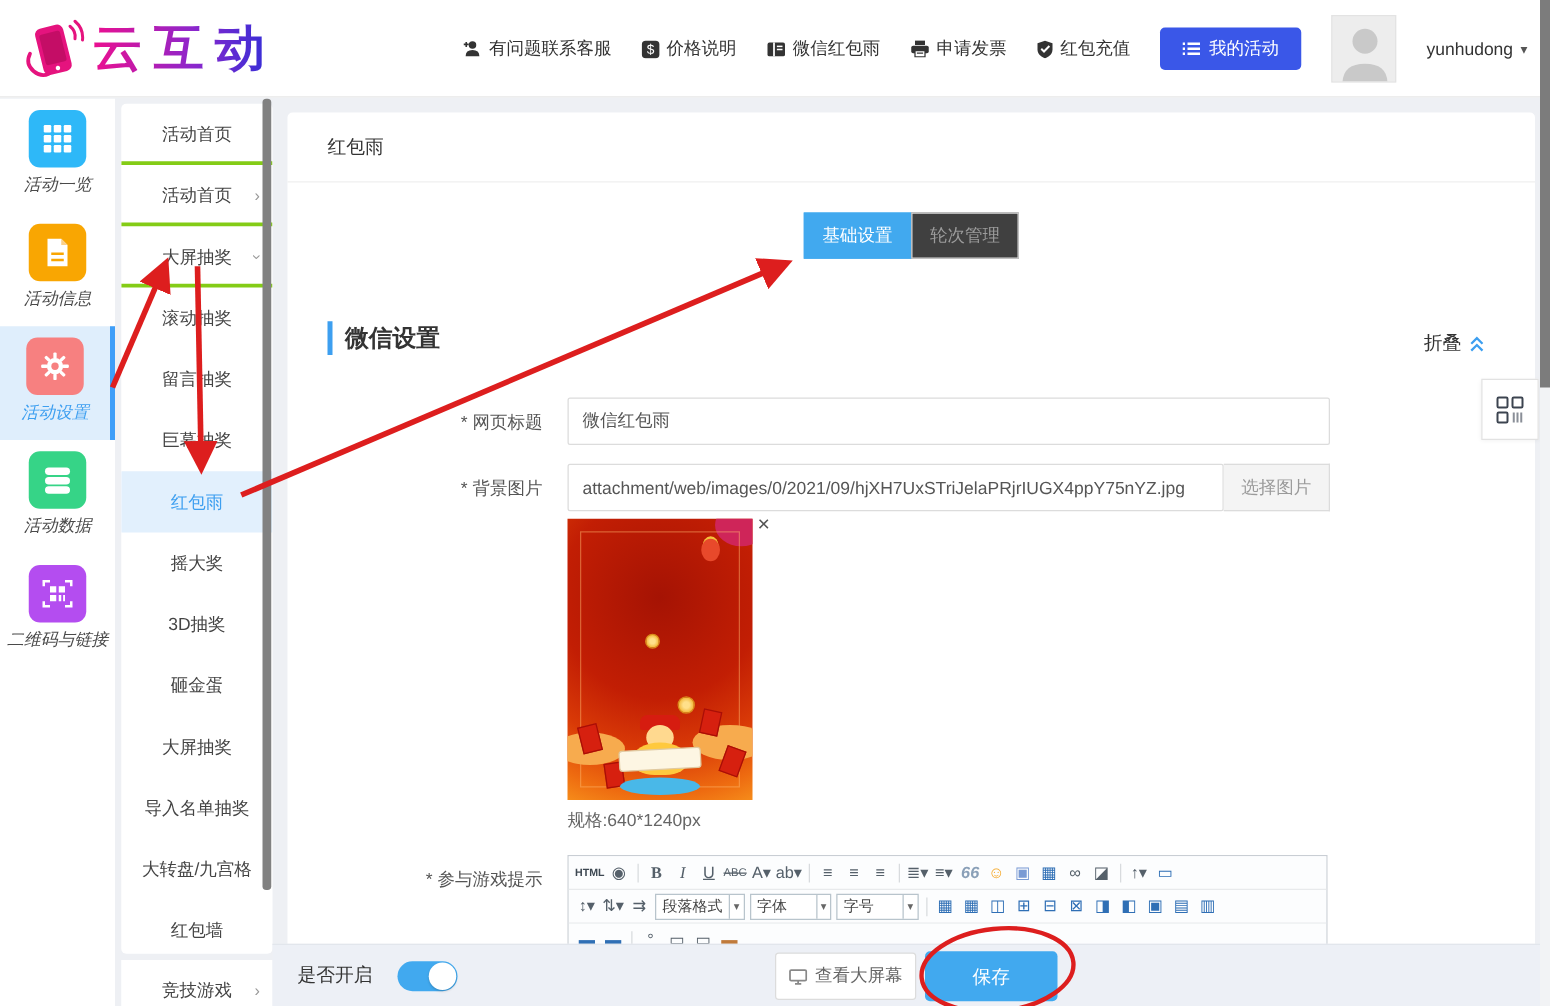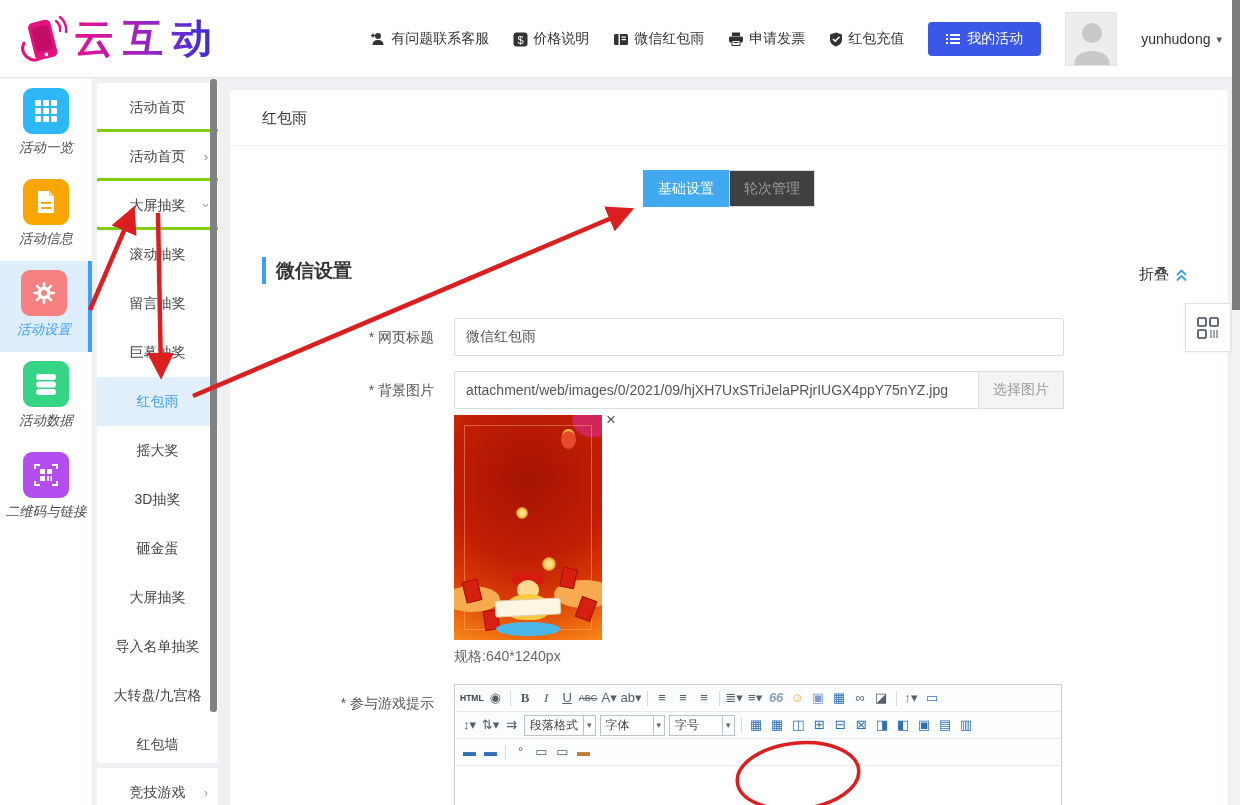--- a/index.html
+++ b/index.html
@@ -438,20 +438,34 @@
           <rect x="2" y="2" width="8" height="8" rx="1"></rect>
           <rect x="14" y="2" width="8" height="8" rx="1"></rect>
           <rect x="2" y="14" width="8" height="8" rx="1"></rect>
         </g>
       <g stroke="#8a8f98" stroke-width="1.6">
           <path d="M15 14v8 M18 14v8 M21 14v8"></path>
         </g>
     </svg>
   </div>
 
+  <div class="bottombar">
+    <span class="enable-label">是否开启</span>
+    <span class="toggle">
+        <span class="knob"></span>
+      </span>
+    <button class="viewbtn">
+      <svg width="15" height="13" viewBox="0 0 15 13">
+          <rect x="1" y="1" width="13" height="8.5" rx="1" fill="none" stroke="#888" stroke-width="1.4"></rect>
+          <path d="M5 12 h5 M7.5 9.5 v2.5" stroke="#888" stroke-width="1.4"></path>
+        </svg>
+      <span>查看大屏幕</span>
+    </button>
+    <button class="savebtn">保存</button>
+  </div>
 
   <div class="pagescroll">
     <div class="pthumb"></div>
   </div>
 
   <svg class="anno" width="1240" height="805" viewBox="0 0 1240 805">
     <defs>
       <marker id="ah" markerWidth="6" markerHeight="6" refX="4.5" refY="3" orient="auto">
         <path d="M0,0 L6,3 L0,6 z" fill="#dd1e1e"></path>
       </marker>

